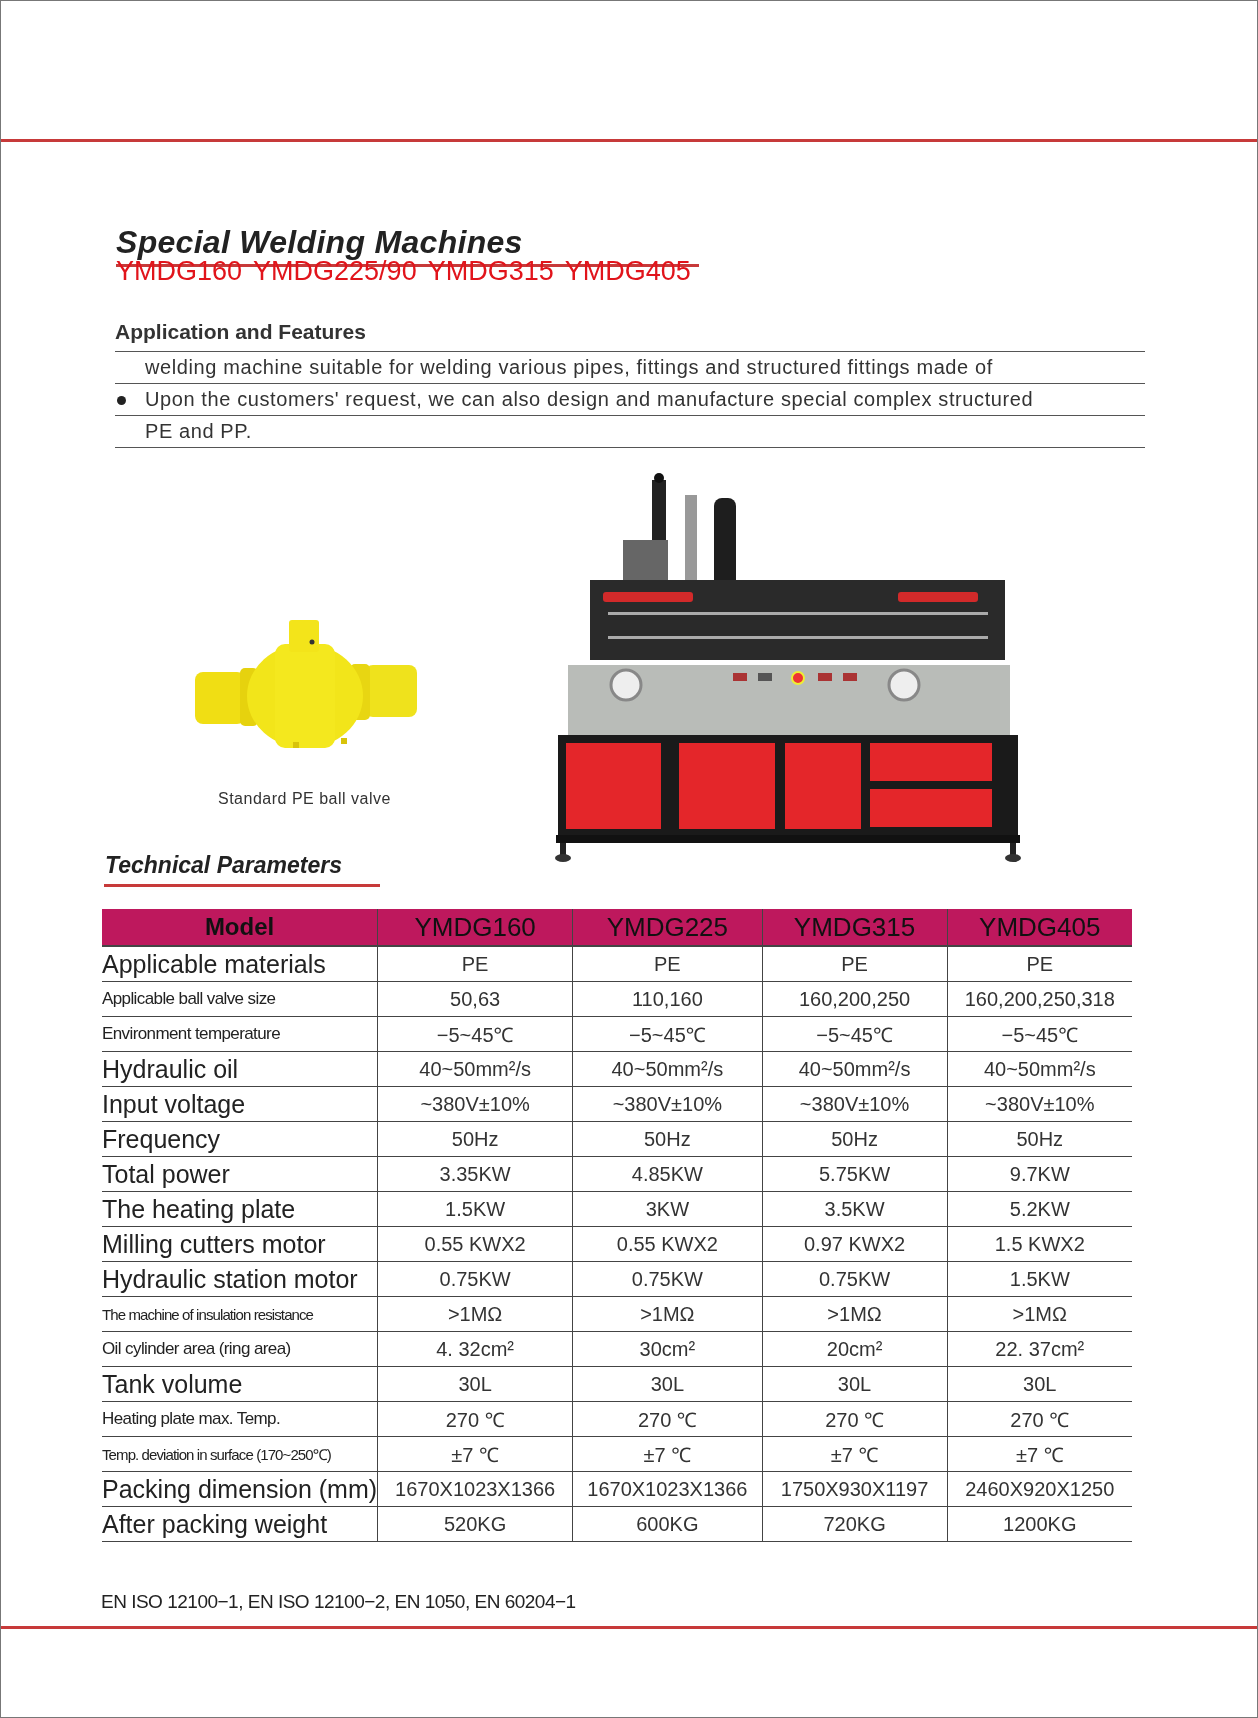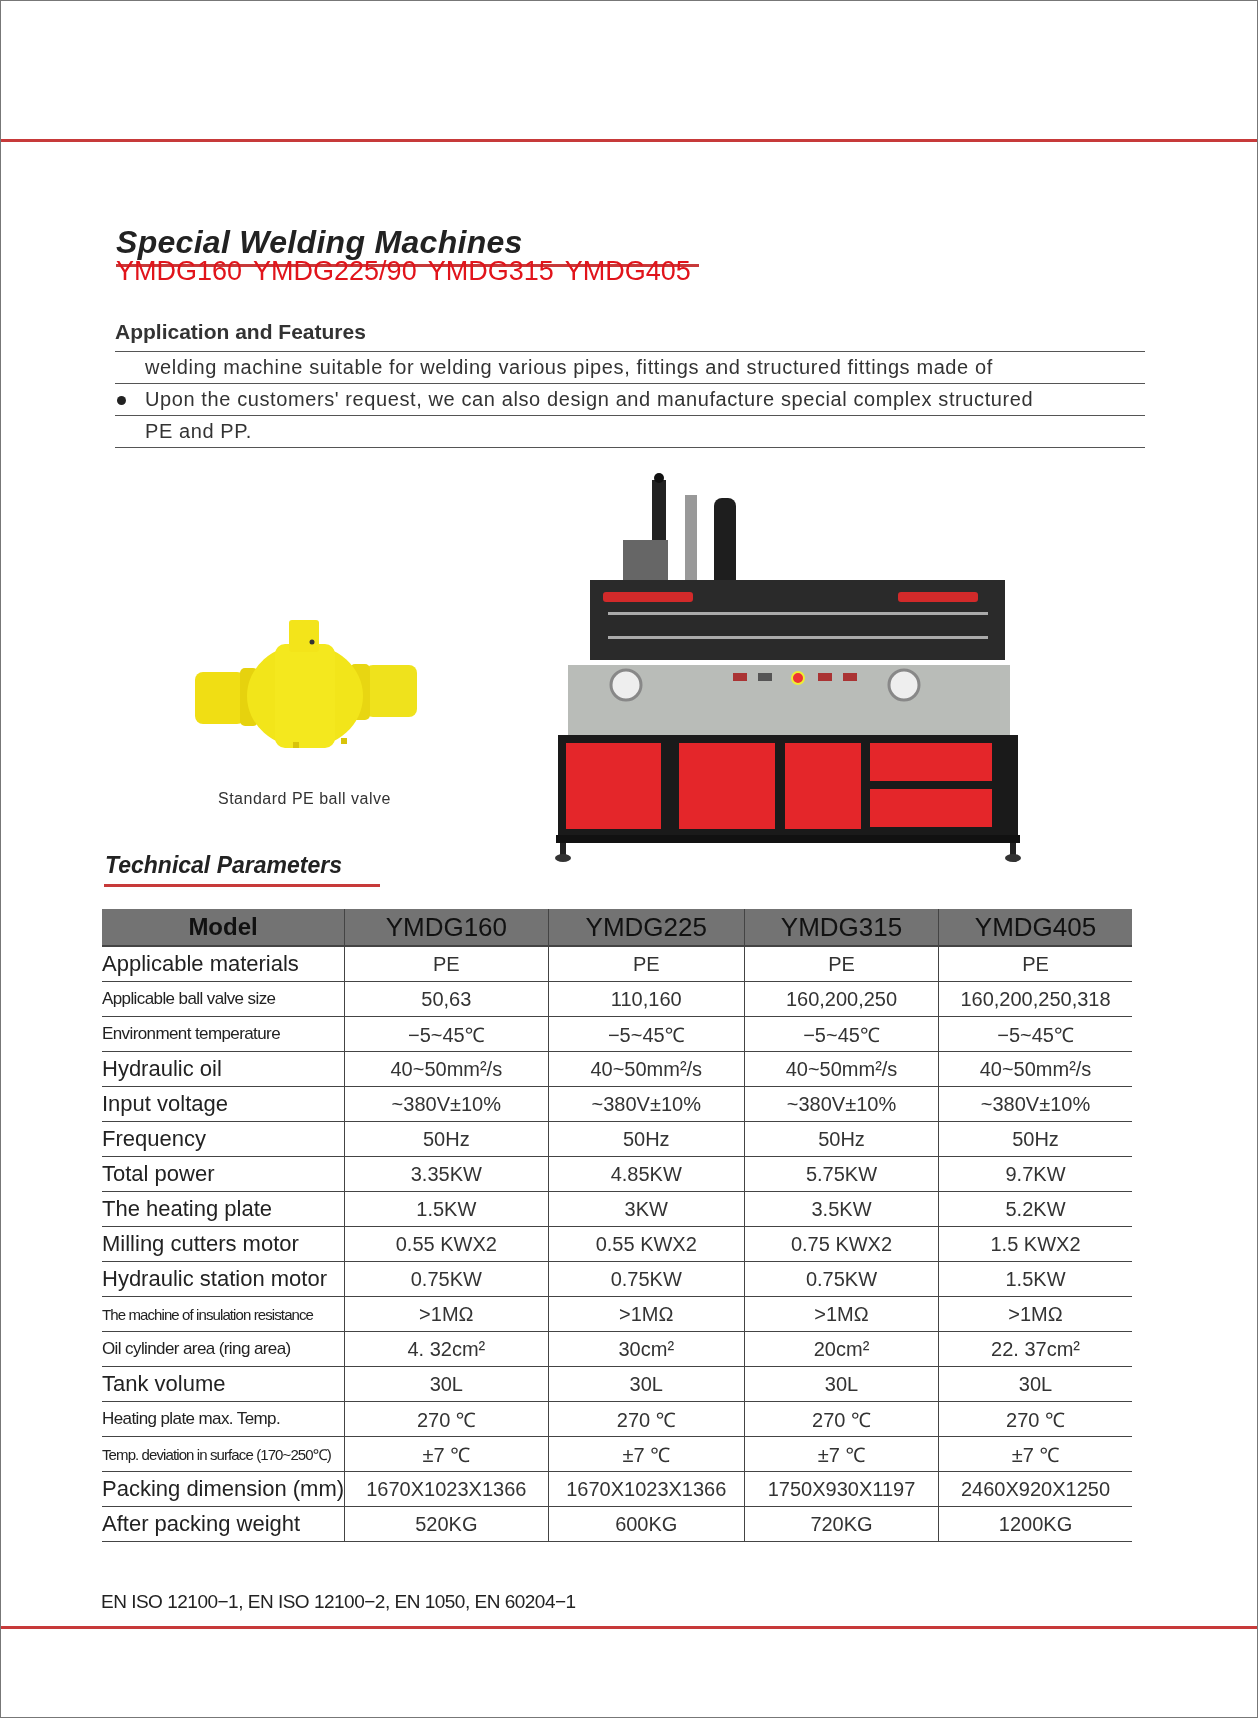--- a/index.html
+++ b/index.html
@@ -29,24 +29,24 @@
 
   
   .machine { position:absolute; left:548px; top:470px; width:480px; height:395px; }
 
   .tp-heading { position:absolute; left:105px; top:852px; font-size:23px; font-weight:bold; font-style:italic; color:#222; }
   .tp-underline { position:absolute; left:104px; top:884px; width:276px; height:3px; background:#c73a3a; }
 
   table.params { position:absolute; left:102px; top:909px; width:1030px; border-collapse:collapse; }
   table.params th, table.params td { border-bottom:1.5px solid #444; text-align:center; padding:0; color:#333; white-space:nowrap; }
   table.params th + th, table.params td + td { border-left:1.5px solid #444; }
-  table.params thead th { background:#737373; height:36px; font-size:26px; color:#111; font-weight:normal; border-bottom:2px solid #444; }
+  table.params thead th { background:#be185d; height:36px; font-size:26px; color:#111; font-weight:normal; border-bottom:2px solid #444; }
   table.params thead th.model-label { font-weight:bold; font-size:24px; }
   table.params tbody td { height:34px; font-size:20px; }
-  table.params td.param-name { text-align:left; font-size:22px; color:#222; width:220px; }
+  table.params td.param-name { text-align:left; font-size:25px; color:#222; width:220px; }
   table.params td.param-name.small { font-size:17px; letter-spacing:-0.6px; }
   table.params td.param-name.xsmall { font-size:15px; letter-spacing:-0.9px;margin-left:9px; }
   col.c-name { width:221px; } col.c1 { width:209px; } col.c2 { width:201px; } col.c3 { width:200px; } col.c4 { width:199px; }
   .standards { position:absolute; left:101px; top:1591px; font-size:19px; color:#222; letter-spacing:-0.5px; }
 </style>
 </head>
 <body>
 
 <div class="page-frame"></div>
 <div class="red-rule top"></div>
@@ -193,21 +193,21 @@
         <td class="param-name">The heating plate</td>
         <td>1.5KW</td>
         <td>3KW</td>
         <td>3.5KW</td>
         <td>5.2KW</td>
       </tr>
       <tr>
         <td class="param-name">Milling cutters motor</td>
         <td>0.55 KWX2</td>
         <td>0.55 KWX2</td>
-        <td>0.75 KWX2</td>
+        <td>0.97 KWX2</td>
         <td>1.5 KWX2</td>
       </tr>
       <tr>
         <td class="param-name">Hydraulic station motor</td>
         <td>0.75KW</td>
         <td>0.75KW</td>
         <td>0.75KW</td>
         <td>1.5KW</td>
       </tr>
       <tr>

